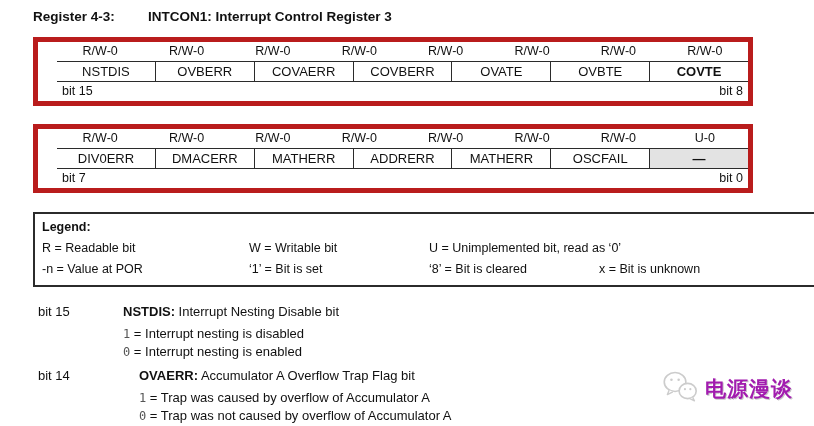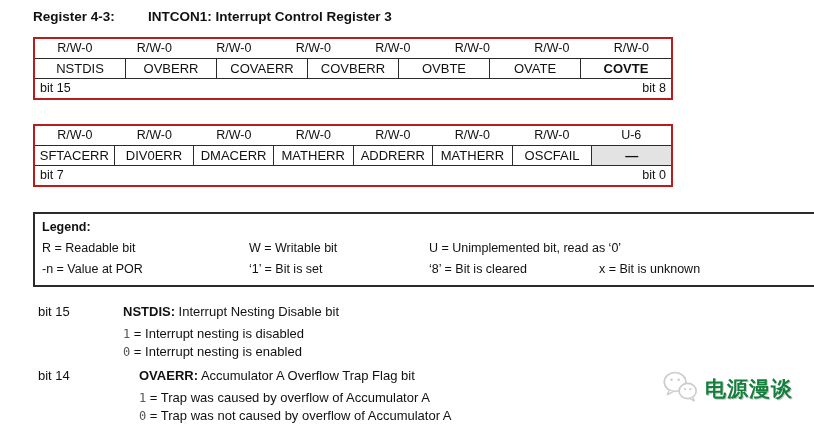--- a/index.html
+++ b/index.html
@@ -7,21 +7,21 @@
   .page {
     position:relative; width:814px; height:426px; background:#ffffff;
     font-family:"Liberation Sans", sans-serif; color:#111; overflow:hidden;
   }
 
   
   .title-row { position:absolute; left:33px; top:9px; font-size:13.5px; font-weight:bold; white-space:nowrap; }
   .title-row .t1 { display:inline-block; width:115px; }
 
   
-  .regtable { position:absolute; left:33px; width:640px; border:2px solid #b91c1c; background:#fff; }
+  .regtable { position:absolute; left:33px; width:720px; border:5px solid #b91c1c; background:#fff;padding-left:19px; }
   .rt-high { top:37px; }
   .rt-low  { top:124px; }
   .access-row { display:flex; border-bottom:1.5px solid #2b2b2b; }
   .access-row .cell { flex:1; text-align:center; font-size:12.5px; line-height:19px; height:19px; }
   .name-row { display:flex; border-bottom:1.5px solid #2b2b2b; }
   .name-row .cell { flex:1; text-align:center; font-size:13px; line-height:19px; height:19px; border-right:1.5px solid #2b2b2b; overflow:hidden; }
   .name-row .cell:last-child { border-right:none;font-weight:bold; }
   .name-row .cell.shaded { background:#e3e3e3; }
   .range-row { display:flex; justify-content:space-between; font-size:12.5px; line-height:19px; height:19px; padding:0 5px; }
 
@@ -37,21 +37,21 @@
   .desc-item + .desc-item { margin-top:6px;gap:16px; }
   .desc-bit { width:85px; line-height:17px; }
   .desc-body { line-height:17px; }
   .desc-name { margin-bottom:5px; }
   .desc-name b { font-weight:bold; }
   .val .mono { font-family:"DejaVu Sans Mono", monospace; color:#555; font-size:12px; }
 
   
   .watermark { position:absolute; left:662px; top:370px; display:flex; align-items:center; gap:7px; }
   .wm-text {
-    font-size:21px; font-weight:bold; letter-spacing:1px; color:#15803d;
+    font-size:21px; font-weight:bold; letter-spacing:1px; color:#a21caf;
     text-shadow:-1px -1px 0 #ffffff, 1px 1px 0 #c8c8c8;
     font-family:"Liberation Sans", sans-serif;
   }
 </style>
 </head>
 <body>
 
 <div class="page">
 
   <div class="title-row">
@@ -67,43 +67,42 @@
       <span class="cell">R/W-0</span>
       <span class="cell">R/W-0</span>
       <span class="cell">R/W-0</span>
       <span class="cell">R/W-0</span>
     </div>
     <div class="name-row">
       <span class="cell">NSTDIS</span>
       <span class="cell">OVBERR</span>
       <span class="cell">COVAERR</span>
       <span class="cell">COVBERR</span>
+      <span class="cell">OVATE</span>
       <span class="cell">OVBTE</span>
-      <span class="cell">OVATE</span>
       <span class="cell">COVTE</span>
     </div>
     <div class="range-row">
       <span>bit 15</span>
       <span>bit 8</span>
     </div>
   </div>
 
   <div class="regtable rt-low">
     <div class="access-row">
       <span class="cell">R/W-0</span>
       <span class="cell">R/W-0</span>
       <span class="cell">R/W-0</span>
       <span class="cell">R/W-0</span>
       <span class="cell">R/W-0</span>
       <span class="cell">R/W-0</span>
       <span class="cell">R/W-0</span>
-      <span class="cell">U-6</span>
+      <span class="cell">U-0</span>
     </div>
     <div class="name-row">
-      <span class="cell">SFTACERR</span>
       <span class="cell">DIV0ERR</span>
       <span class="cell">DMACERR</span>
       <span class="cell">MATHERR</span>
       <span class="cell">ADDRERR</span>
       <span class="cell">MATHERR</span>
       <span class="cell">OSCFAIL</span>
       <span class="cell shaded">—</span>
     </div>
     <div class="range-row">
       <span>bit 7</span>

